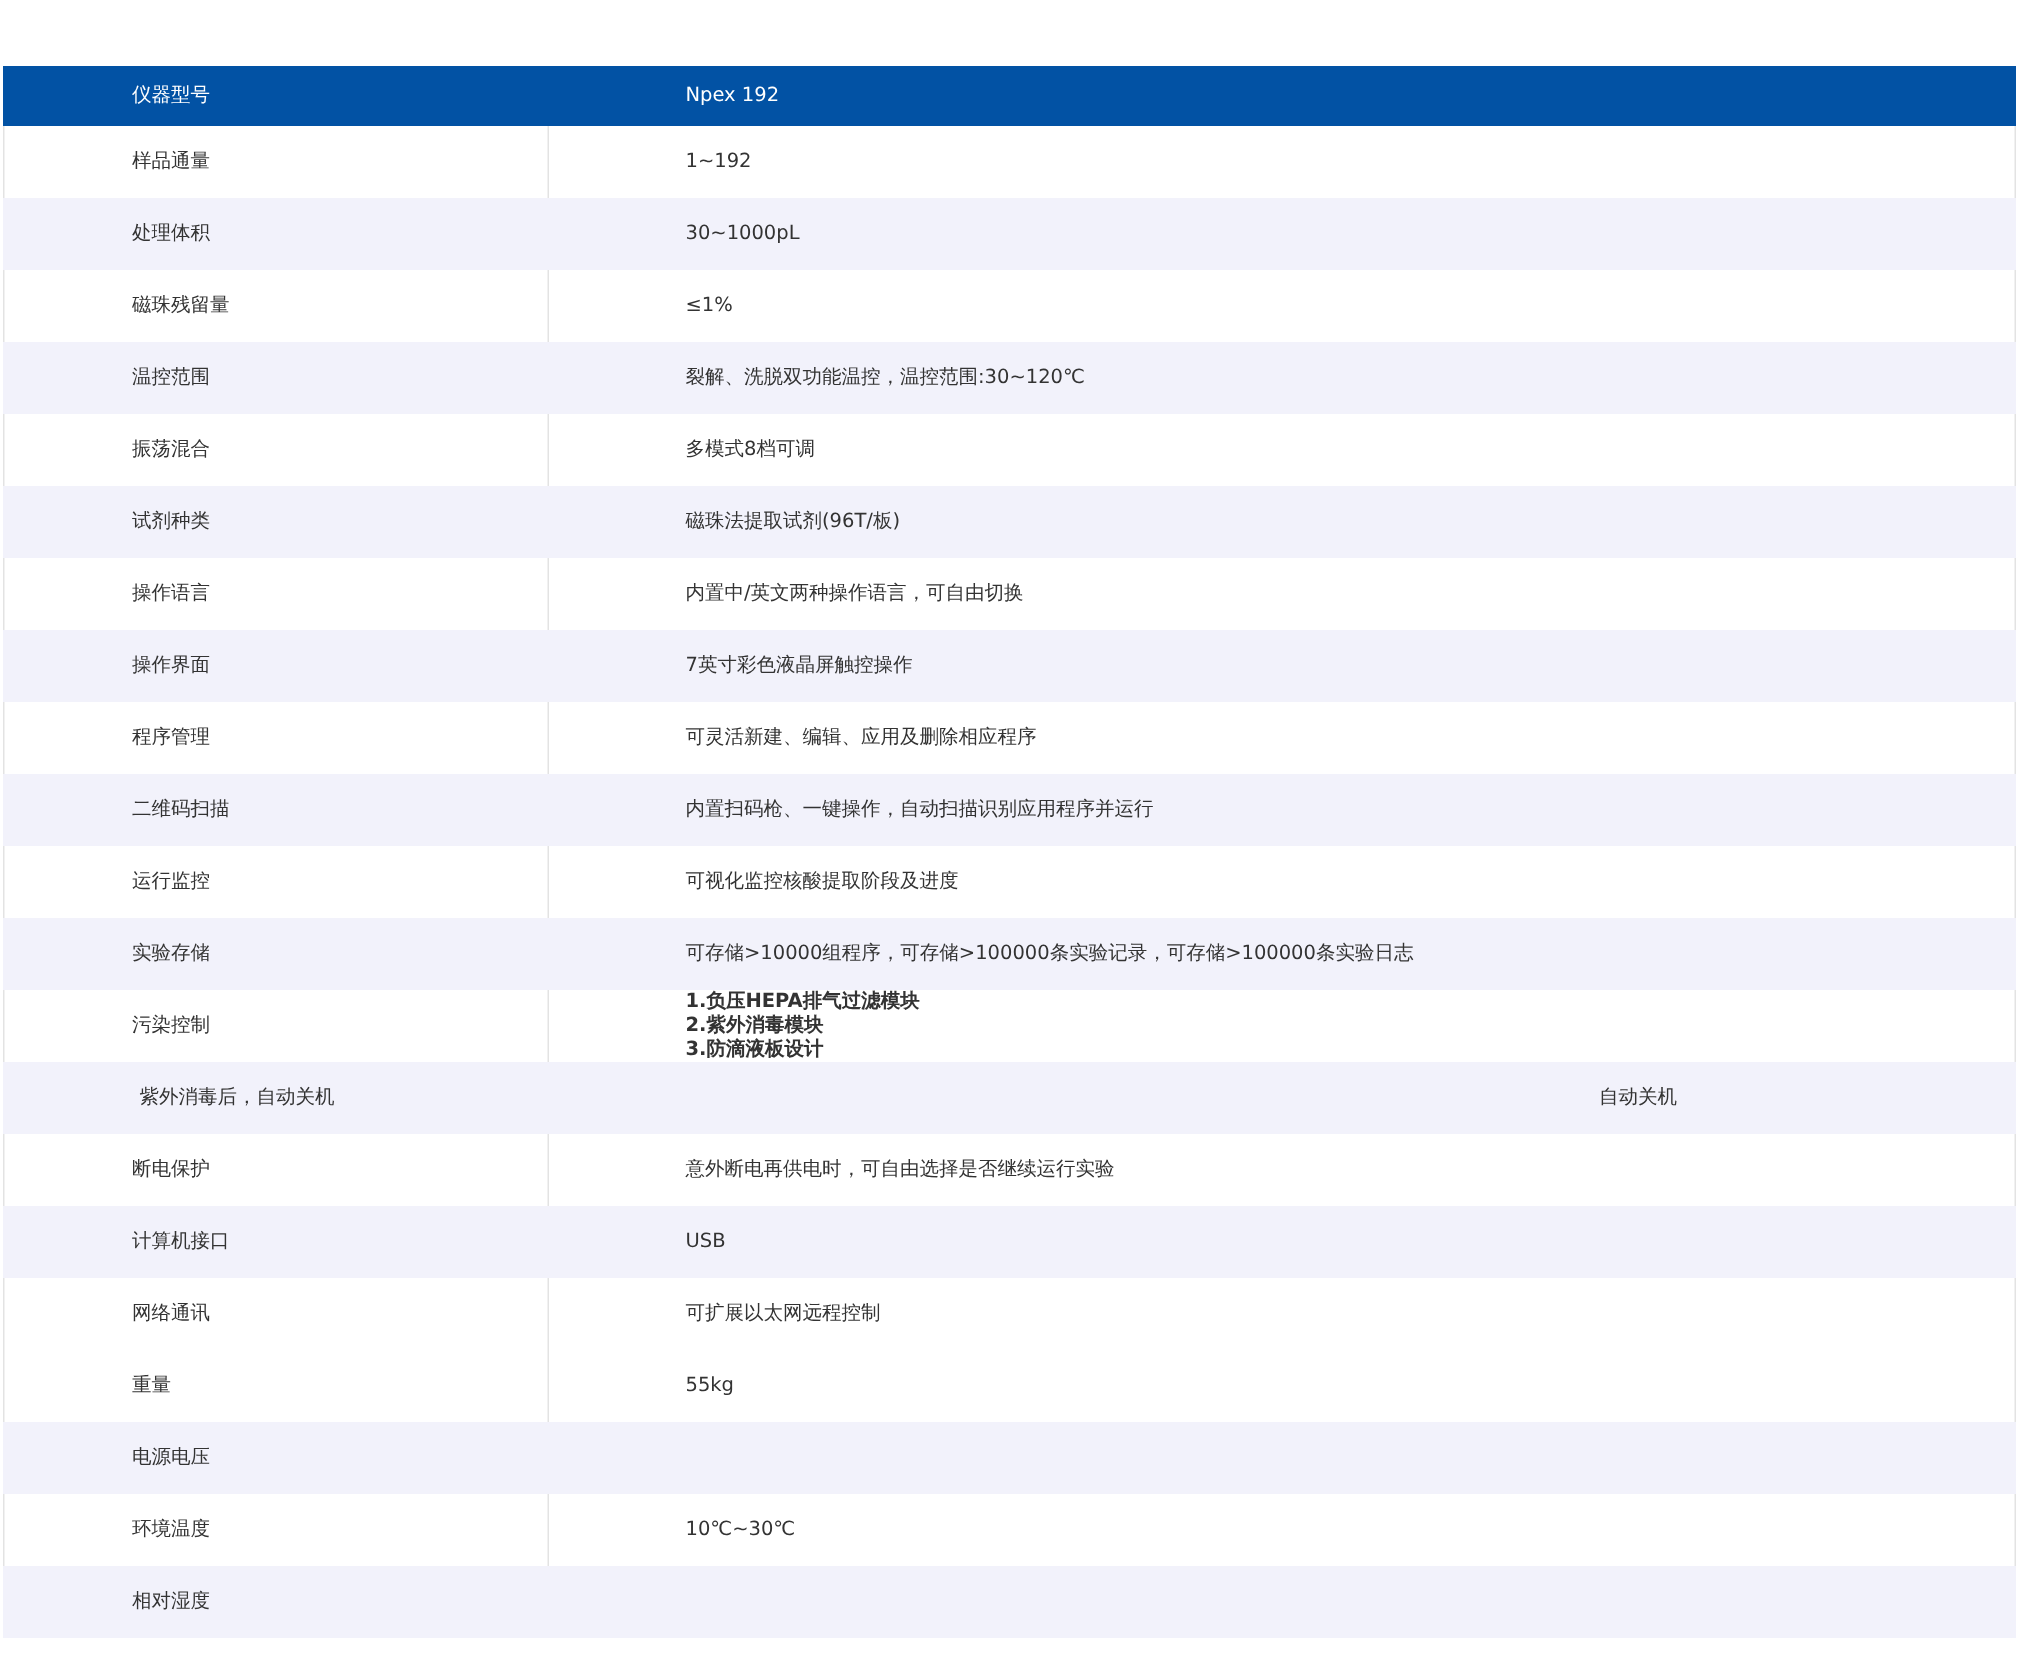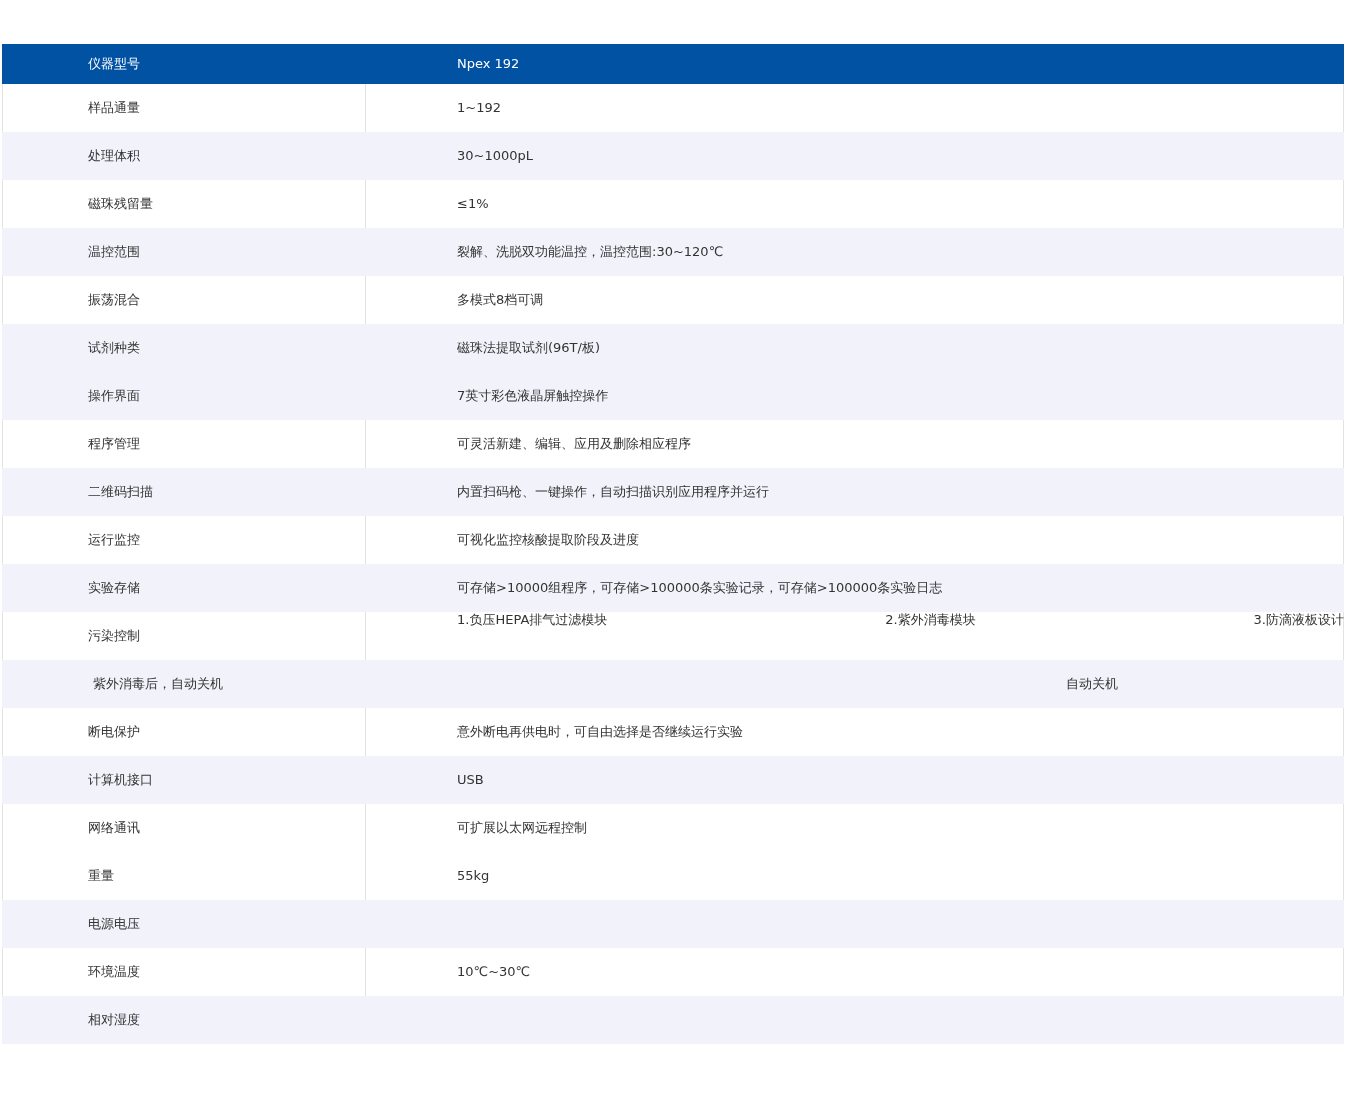--- a/index.html
+++ b/index.html
@@ -51,23 +51,24 @@
     width: 364px;
     flex: 0 0 364px;
     padding-left: 86px;
   }
   .row--white .cell--label { border-right: 1px solid var(--divider); }
   .cell--value {
     flex: 1 1 auto;
     padding-left: 91px;
   }
   .cell--multi {
-    flex-direction: row;
+    flex-direction: column;
     align-items: flex-start;
     justify-content: space-between;
+    font-weight: bold;
   }
   .row--header .cell { color: var(--header-text); }
   .value-line { line-height: 16px; }
 </style>
 </head>
 <body>
 
 <div class="spec-table">
   <div class="row row--header">
     <div class="cell cell--label">仪器型号</div>
@@ -97,20 +98,24 @@
   <div class="row row--white">
     <div class="cell cell--label">振荡混合</div>
     <div class="cell cell--value">多模式8档可调</div>
   </div>
 
   <div class="row row--alt">
     <div class="cell cell--label">试剂种类</div>
     <div class="cell cell--value">磁珠法提取试剂(96T/板)</div>
   </div>
 
+  <div class="row row--white">
+    <div class="cell cell--label">操作语言</div>
+    <div class="cell cell--value">内置中/英文两种操作语言，可自由切换</div>
+  </div>
 
   <div class="row row--alt">
     <div class="cell cell--label">操作界面</div>
     <div class="cell cell--value">7英寸彩色液晶屏触控操作</div>
   </div>
 
   <div class="row row--white">
     <div class="cell cell--label">程序管理</div>
     <div class="cell cell--value">可灵活新建、编辑、应用及删除相应程序</div>
   </div>

